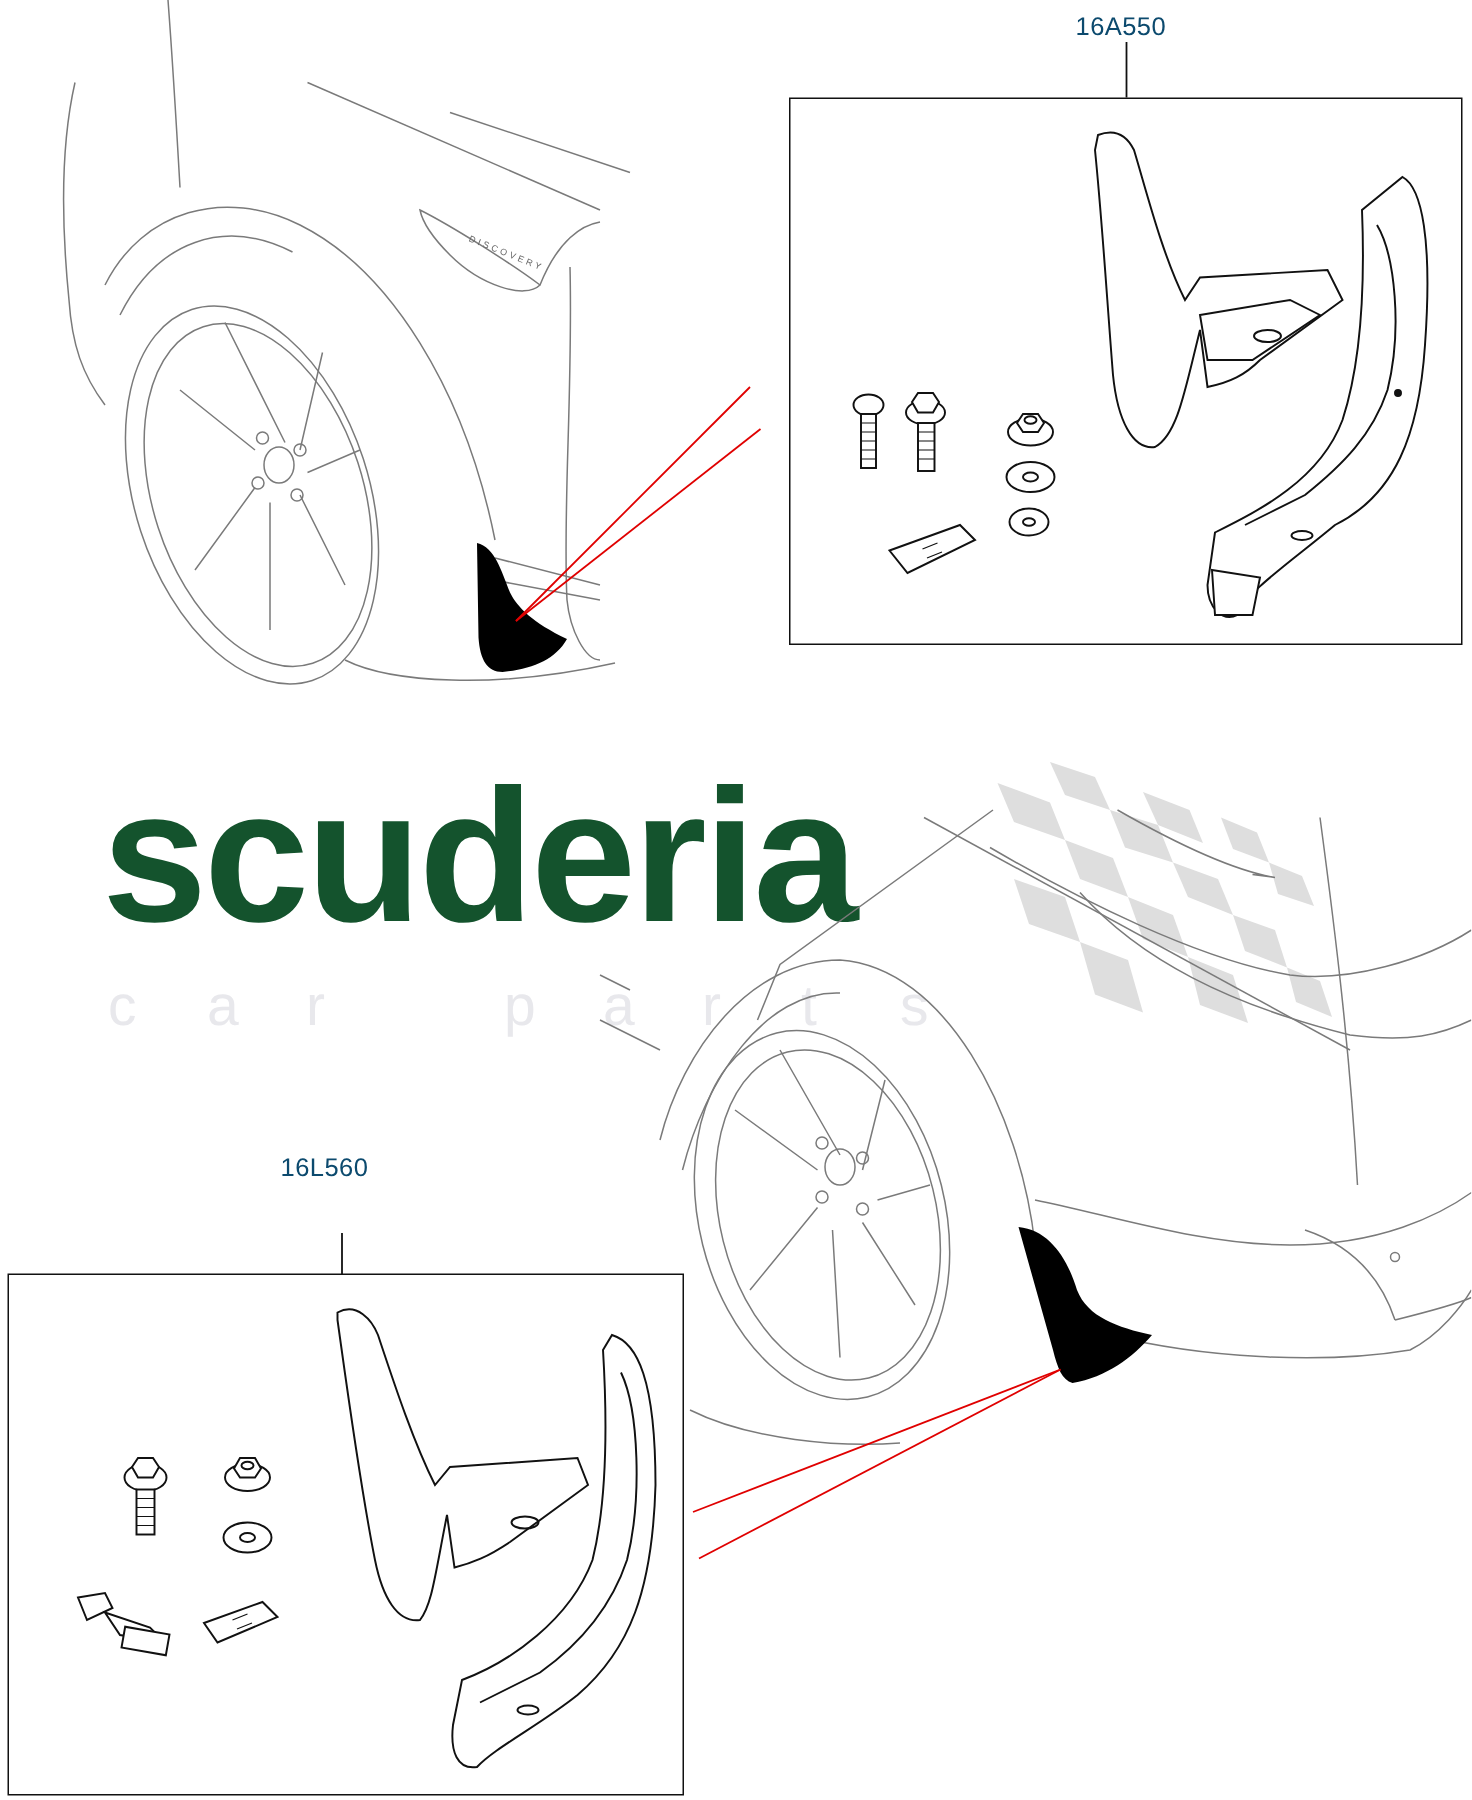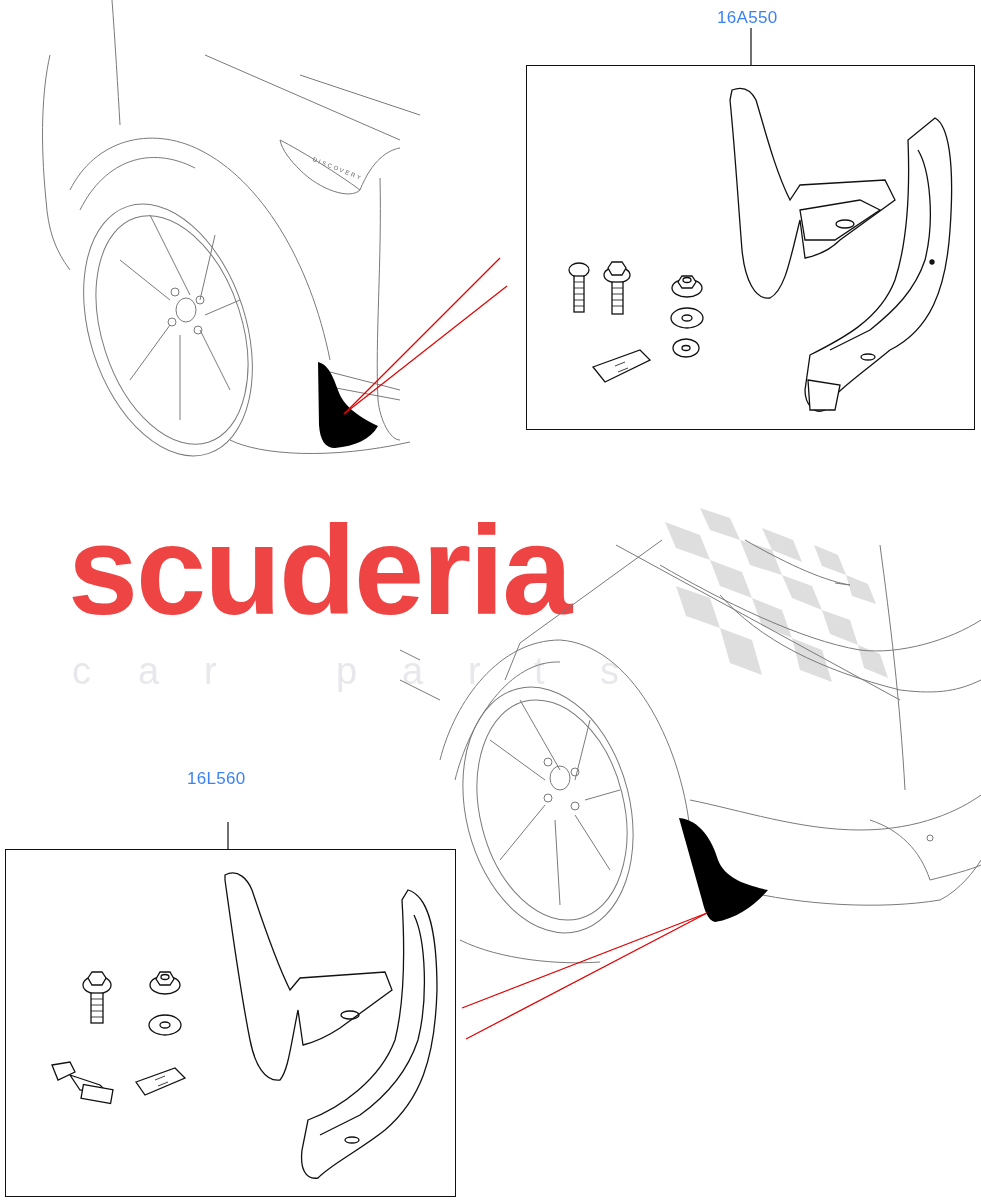--- a/index.html
+++ b/index.html
@@ -1,19 +1,19 @@
 <!DOCTYPE html>
 <html><head>
 <meta charset="utf-8">
 <style>
   html, body { margin: 0; padding: 0; background: #ffffff; }
   body { width: 981px; height: 1200px; position: relative; overflow: hidden; font-family: "Liberation Sans", sans-serif; }
   .layer { position: absolute; left: 0; top: 0; width: 981px; height: 1200px; }
-  .callout-label { position: absolute; font-family: "Liberation Sans", sans-serif; font-size: 17px; color: #3b82f6; letter-spacing: 0.3px; }
-  .wm-main { position: absolute; left: 68px; top: 508px; font-family: "Liberation Sans", sans-serif; font-weight: bold; font-size: 126px; color: #ef4444; letter-spacing: -2px; line-height: 1; }
+  .callout-label { position: absolute; font-family: "Liberation Sans", sans-serif; font-size: 17px; color: #0c4a6e; letter-spacing: 0.3px; }
+  .wm-main { position: absolute; left: 68px; top: 508px; font-family: "Liberation Sans", sans-serif; font-weight: bold; font-size: 126px; color: #14532d; letter-spacing: -2px; line-height: 1; }
   .wm-sub { position: absolute; left: 72px; top: 652px; font-family: "Liberation Sans", sans-serif; font-size: 38px; color: #e8e8ec; word-spacing: 0; line-height: 1; }
   .wm-sub span { display: inline-block; width: 66px; }
   .kit-box { position: absolute; border: 1.5px solid #111; background: transparent; }
 </style>
 </head>
 <body>
 
 <div class="wm-main">scuderia</div>
 <div class="wm-sub">
   <span>c</span><span>a</span><span>r</span><span> </span><span>p</span><span>a</span><span>r</span><span>t</span><span>s</span>

